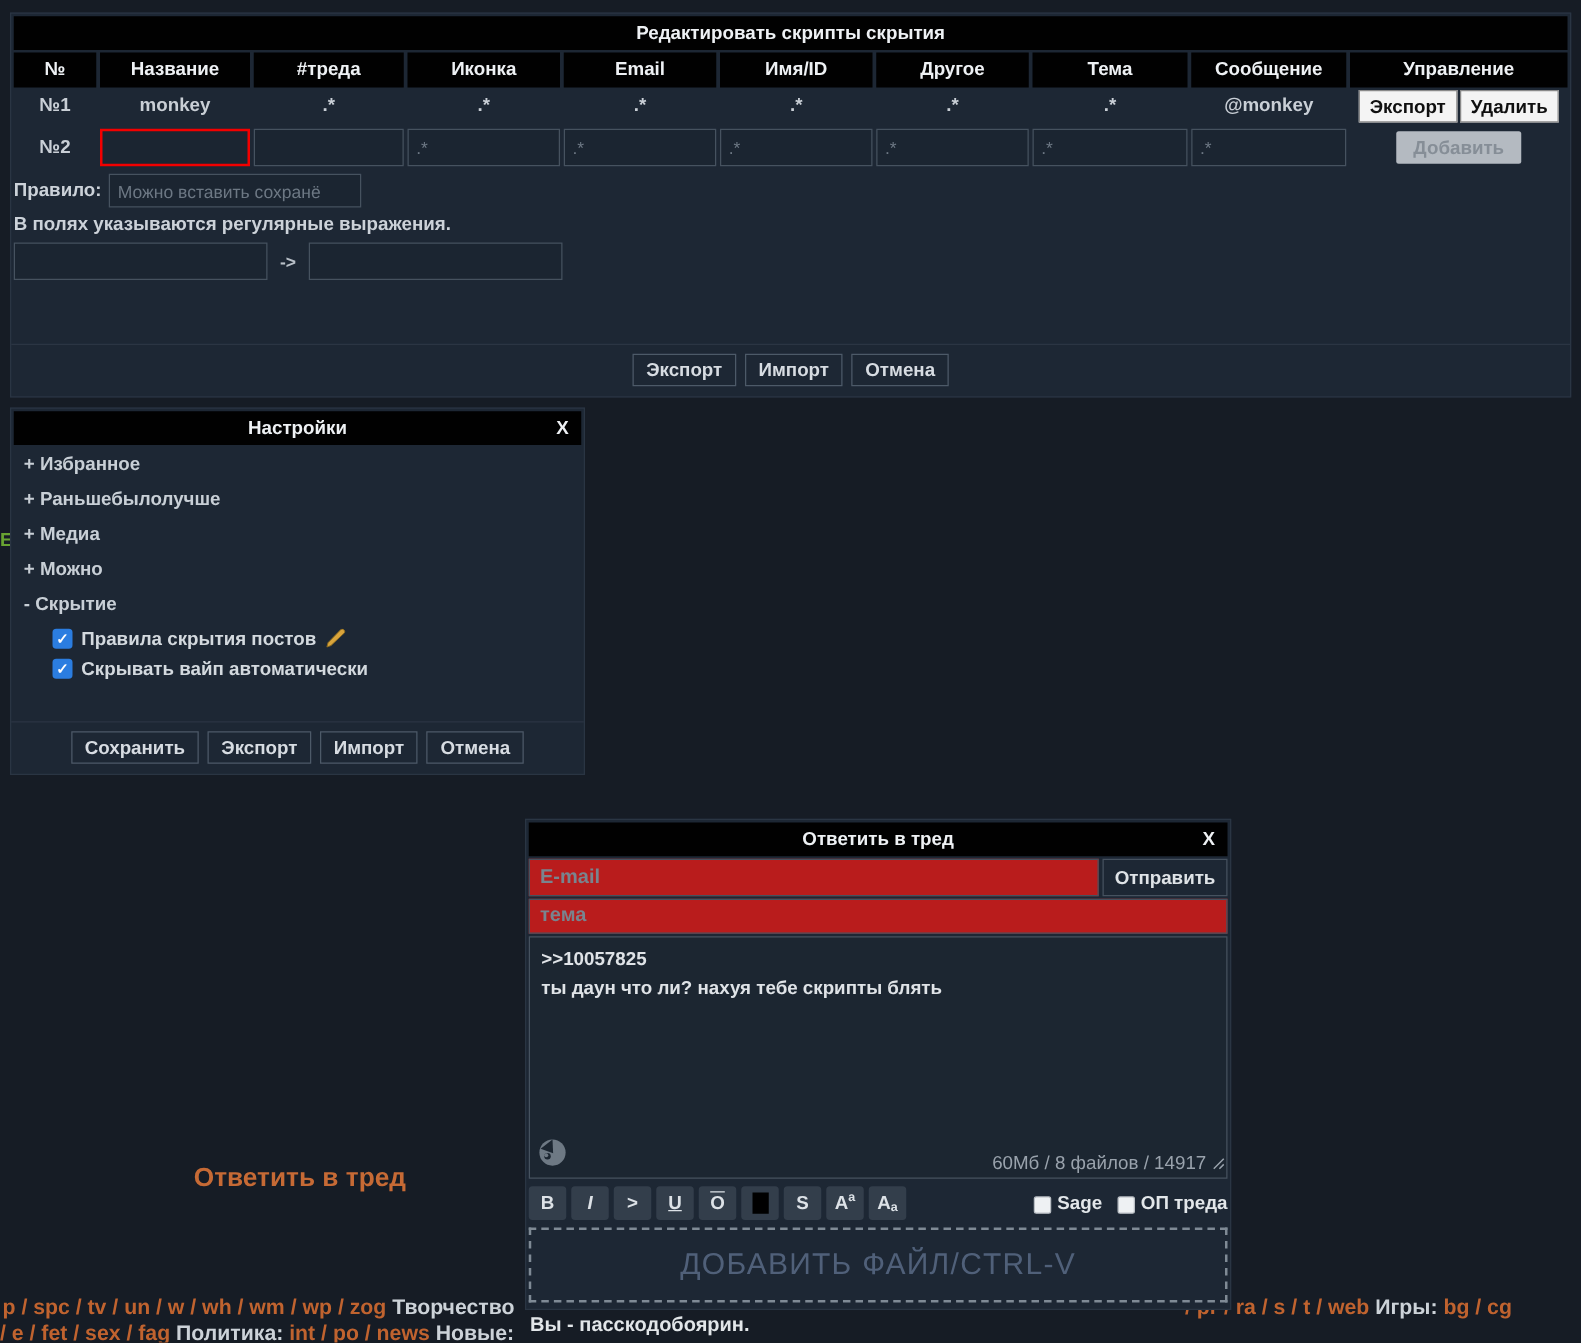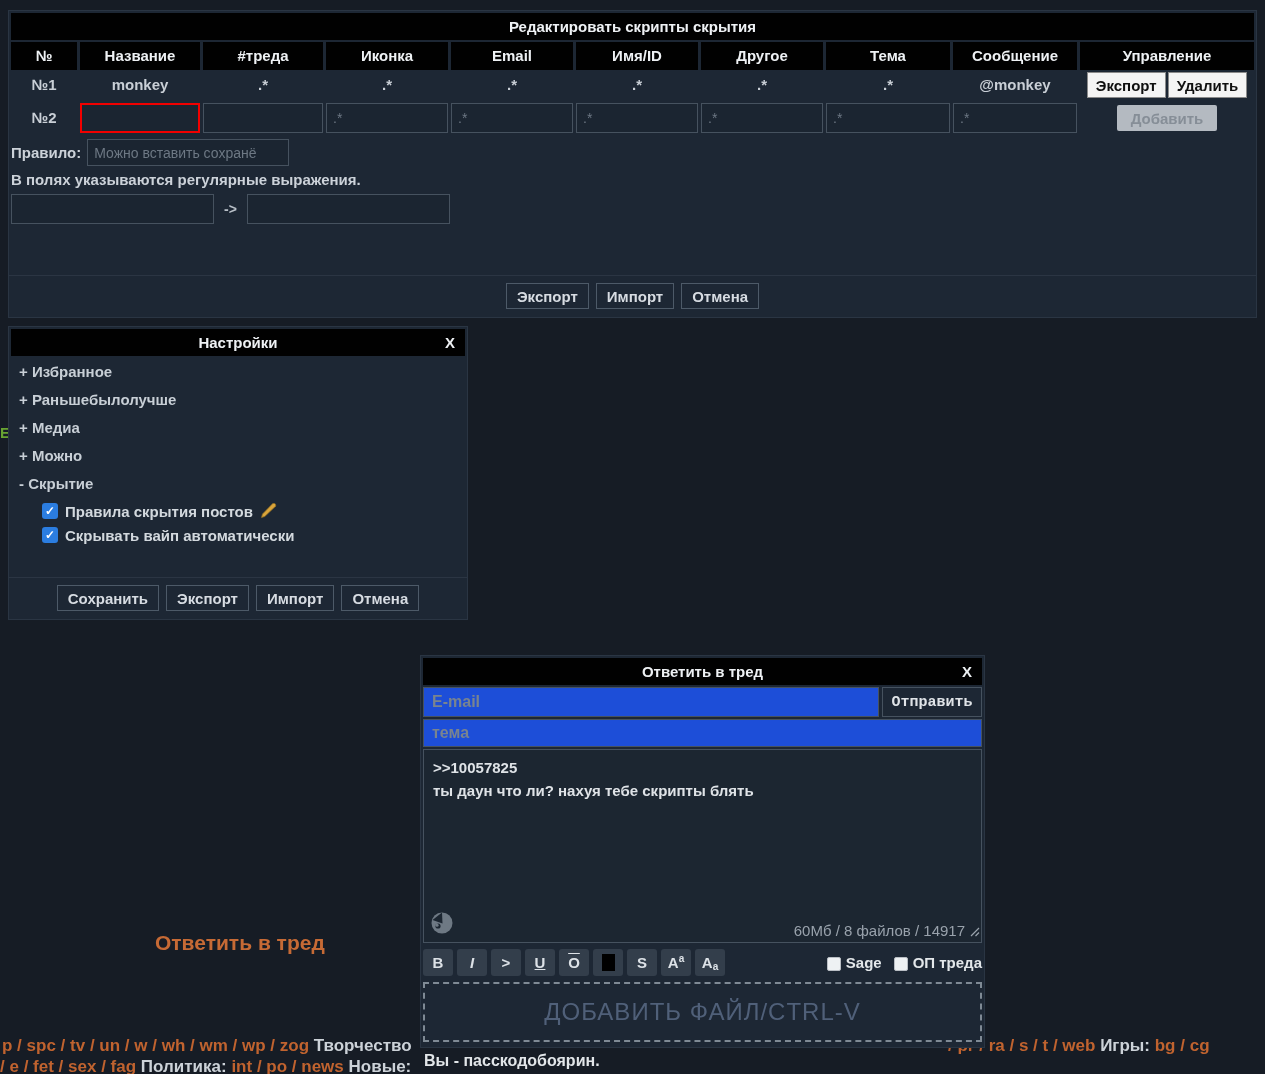--- a/index.html
+++ b/index.html
@@ -67,28 +67,28 @@
   .chk-row { display:flex; align-items:center; gap:7px; margin:2px 0 2px 33px; height:22px; }
   .chk-on {
     width:16px; height:16px; background:#2b7de0; border-radius:3px; color:#fff;
     font-size:12px; line-height:16px; text-align:center; cursor:pointer;
   }
   .chk-label { font-size:15px; color:#d3d9de; }
   
   #reply { left:420px; top:655px; width:565px; height:393px; }
   .reply-row { display:flex; gap:3px; margin:2px; }
   .text-input {
-    background:#1d4ed8; border:1px solid #46525f; color:#c9cfd6; font-family:inherit;
+    background:#b91c1c; border:1px solid #46525f; color:#c9cfd6; font-family:inherit;
     font-size:16px; padding:2px 8px; outline:none; height:30px;
   }
   .text-input::placeholder { color:#79848f; font-weight:bold; }
   .email-input { flex:1; }
   .send-btn {
     width:100px; background:#1d2734; color:#dfe3e7; border:1px solid #46525f;
-    font-family:Liberation Mono, monospace; font-weight:bold; font-size:15px; cursor:pointer;
+    font-family:Liberation Sans, sans-serif; font-weight:bold; font-size:15px; cursor:pointer;
   }
   .subject-input { width:100%; height:28px; }
   .comment-box {
     position:relative; margin:2px; height:194px; background:#1c2631; border:1px solid #46525f;
   }
   .comment-text {
     padding:7px 9px; font-size:15px; color:#dfe3e7; white-space:pre-wrap; line-height:1.5;
     width:100%; height:152px; outline:none;
   }
   .cloud-icon { position:absolute; left:6px; bottom:3px; }

